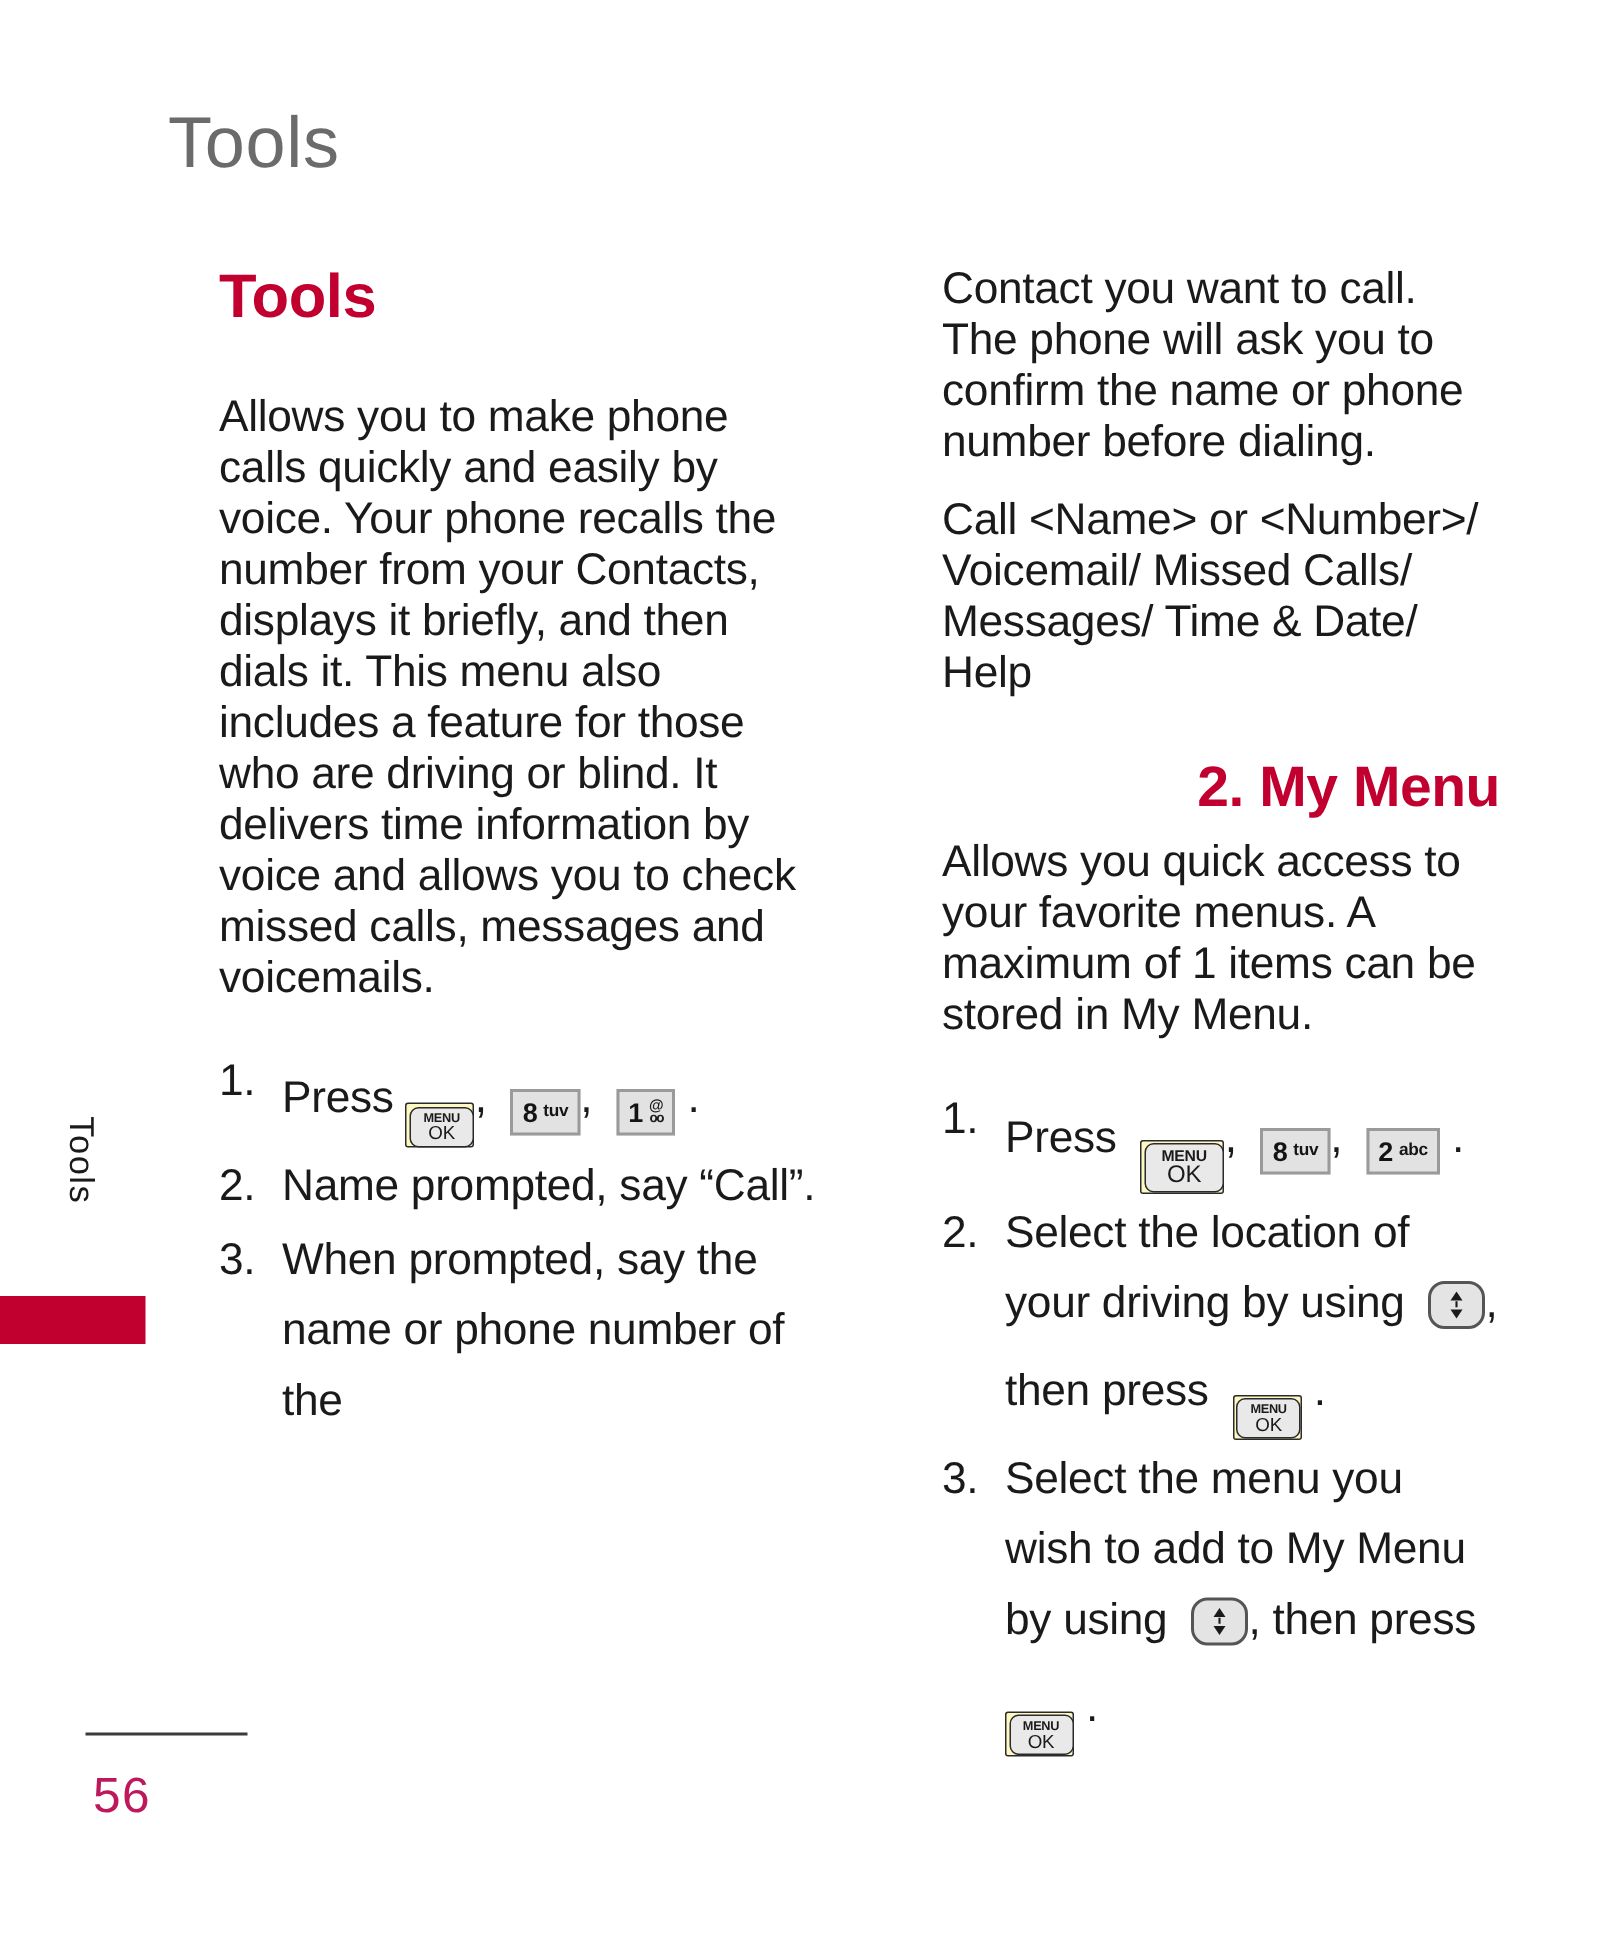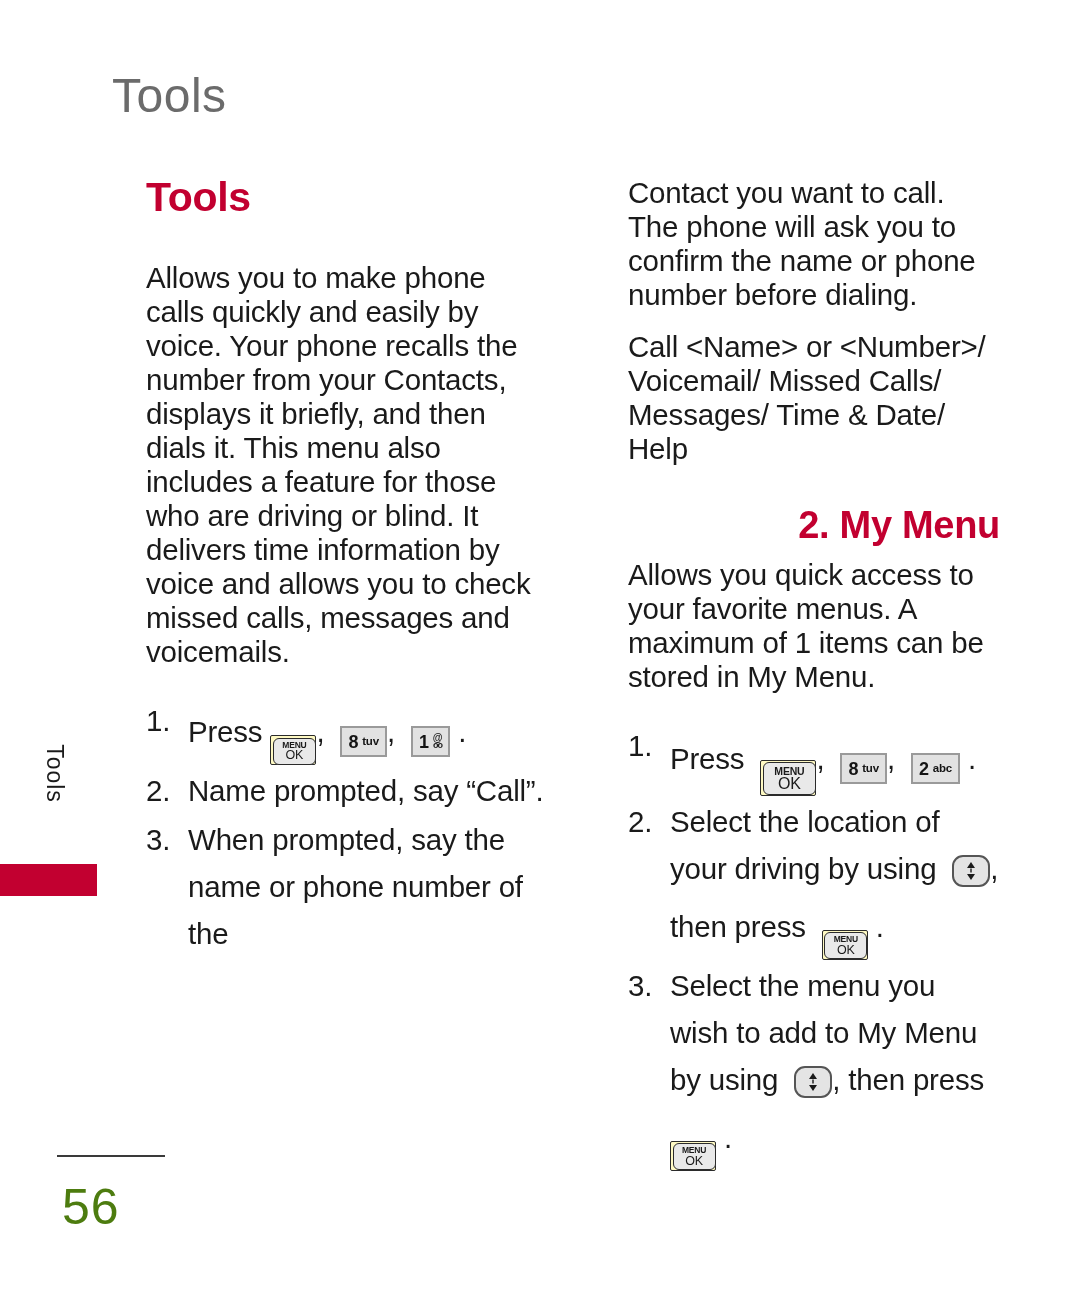--- a/index.html
+++ b/index.html
@@ -203,22 +203,22 @@
     left: 57px;
     top: 1155px;
     width: 108px;
     height: 2px;
     background: #3a3a3a;
   }
   .page-number {
     position: absolute;
     left: 62px;
     top: 1178px;
-    font-size: 50px;
-    color: #4d7c0f;
+    font-size: 33px;
+    color: #be185d;
     letter-spacing: 1px;
   }
 </style>
 </head>
 <body>
 
 <div class="page-header">Tools</div>
 
 <div class="side-tab-label">Tools</div>
 <div class="side-tab-bar"></div>

